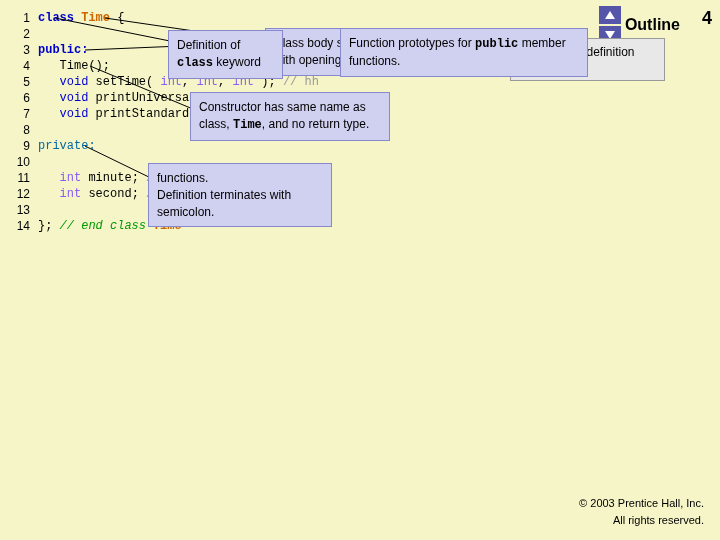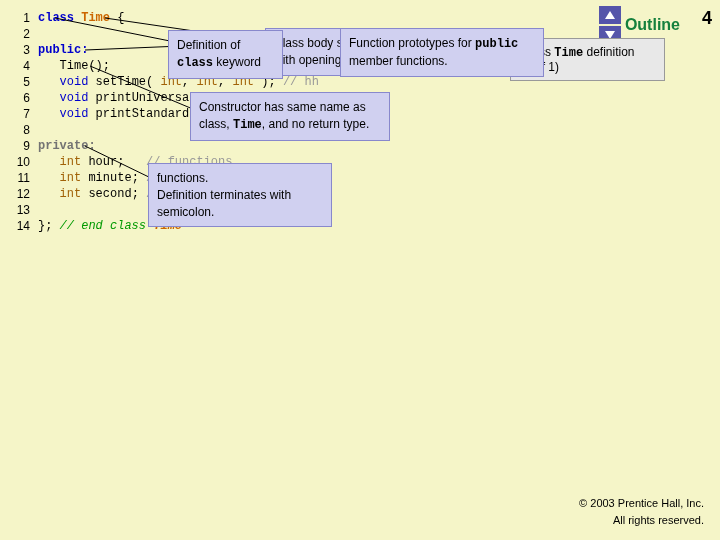--- a/index.html
+++ b/index.html
@@ -27,21 +27,21 @@
       position: absolute;
       top: 6px;
       right: 40px;
       display: flex;
       flex-direction: column;
       align-items: center;
     }
     .outline-title {
       font-size: 16px;
       font-weight: bold;
-      color: #15803d;
+      color: #000000;
     }
     .outline-arrows {
       display: flex;
       flex-direction: column;
       align-items: center;
       gap: 2px;
     }
     .arrow-btn {
       width: 22px;
       height: 18px;
@@ -82,23 +82,23 @@
     }
 
     .code-content {
       font-family: 'Courier New', monospace;
       font-size: 12px;
       color: #000;
     }
 
     .kw-class { color: #0000cc; font-weight: bold; }
     .kw-public { color: #0000cc; font-weight: bold; }
-    .kw-private { color: #737373; font-weight: bold; }
+    .kw-private { color: #0369a1; font-weight: normal; }
     .kw-void { color: #0000cc; }
-    .kw-int { color: #a16207; text-align: right; }
+    .kw-int { color: #8b5cf6; text-align: right; }
     .comment { color: #009900; font-style: italic; }
     .classname { color: #cc6600; font-weight: bold; }
 
     
     .tooltip {
       position: absolute;
       background: #d0d0f0;
       border: 1px solid #8888cc;
       padding: 6px 8px;
       font-size: 12px;
@@ -200,21 +200,20 @@
   <div class="code-line">
     <span class="line-num">8</span>
     <span class="code-content">&nbsp;</span>
   </div>
   <div class="code-line">
     <span class="line-num">9</span>
     <span class="code-content"><span class="kw-private">private:</span></span>
   </div>
   <div class="code-line">
     <span class="line-num">10</span>
-    <span class="code-content">&nbsp;&nbsp;&nbsp;<span class="kw-int">int</span> hour;&nbsp;&nbsp;&nbsp;<span style="color:#999999">// functions.</span></span>
   </div>
   <div class="code-line">
     <span class="line-num">11</span>
     <span class="code-content">&nbsp;&nbsp;&nbsp;<span class="kw-int">int</span> minute;&nbsp;<span style="color:#999999">// t</span></span>
   </div>
   <div class="code-line">
     <span class="line-num">12</span>
     <span class="code-content">&nbsp;&nbsp;&nbsp;<span class="kw-int">int</span> second;&nbsp;<span style="color:#999999">// t</span></span>
   </div>
   <div class="code-line">
@@ -238,21 +237,21 @@
 
   <line x1="90" y1="66" x2="200" y2="112" stroke="#000" stroke-width="1"></line>
 
   <line x1="85" y1="146" x2="155" y2="180" stroke="#000" stroke-width="1"></line>
 </svg>
 
 <div class="tooltip tooltip-1" style="top:30px; left:168px; width:115px; z-index:10;">
   Definition of <span class="bold-mono">class</span> keyword
 </div>
 
-<div class="tooltip" style="position:absolute; top:28px; left:340px; width:204px; z-index:10;">
+<div class="tooltip" style="position:absolute; top:28px; left:340px; width:248px; z-index:10;">
   Function prototypes for <span class="bold-mono">public</span> member functions.
 </div>
 
 <div class="tooltip" style="position:absolute; top:28px; left:265px; width:130px; z-index:9;">
   Class body starts with opening brace.
 </div>
 
 <div class="tooltip" style="position:absolute; top:92px; left:190px; width:200px; z-index:10;">
   Constructor has same name as class, <span class="bold-mono">Time</span>, and no return type.
 </div>

